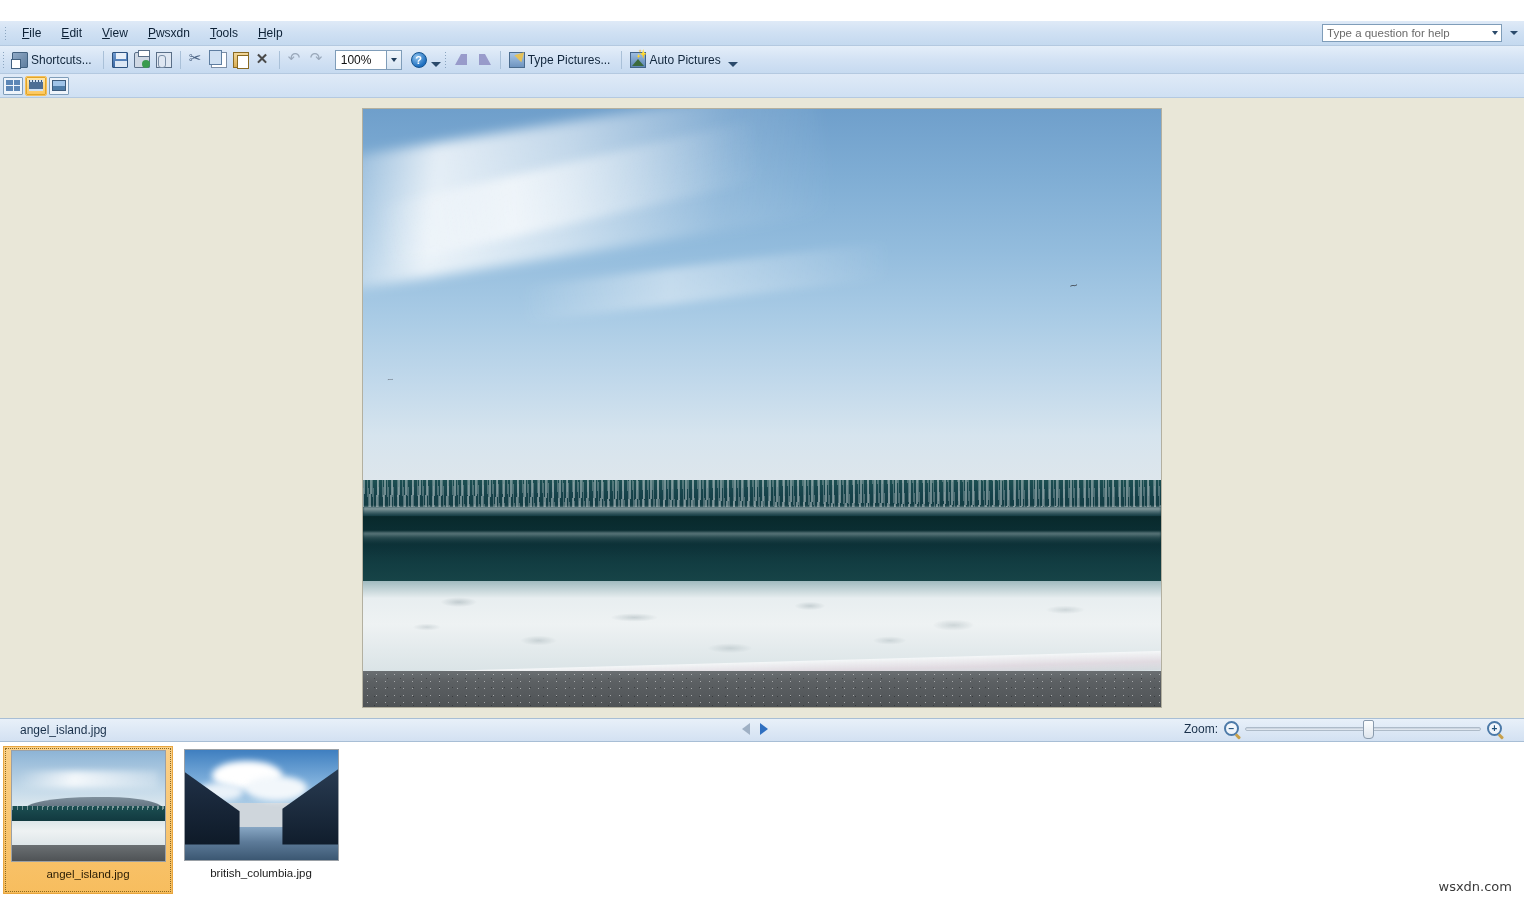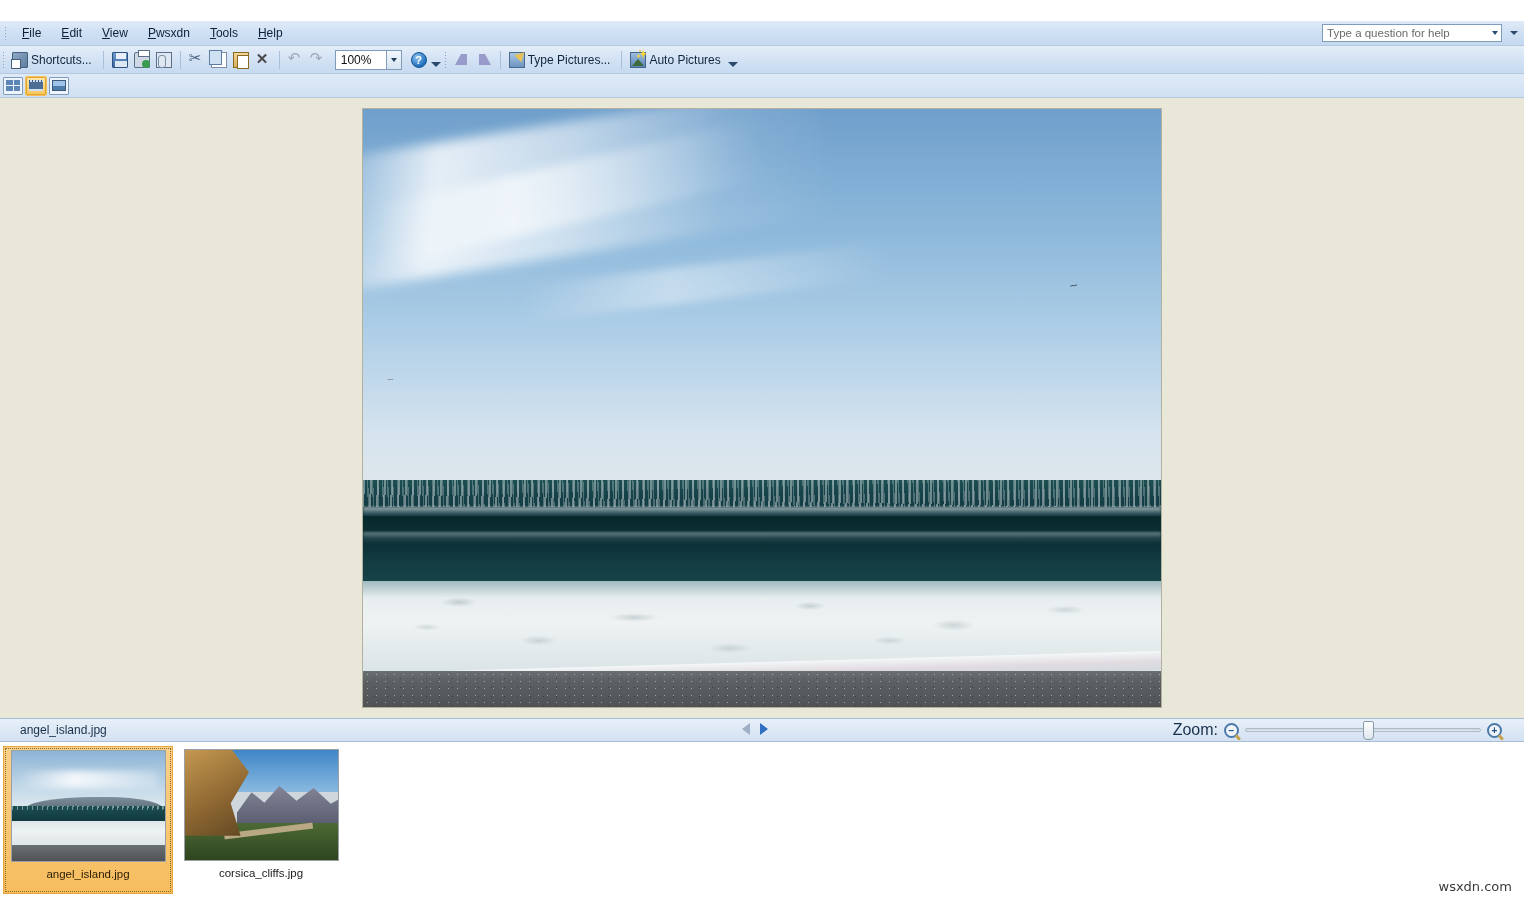--- a/index.html
+++ b/index.html
@@ -340,21 +340,21 @@
     position: absolute; left: 0; top: 718px; width: 1524px; height: 24px;
     background: linear-gradient(to bottom,#e8f0f9,#d3e1f2);
     border-top: 1px solid #a8bed5; border-bottom: 1px solid #a8bed5;
     display: flex; align-items: center;
   }
   .status-filename { margin-left: 20px; font-size: 12px; color: #19304a; }
   .nav-arrows { position:absolute; left:742px; top:4px; display:flex; gap:10px; align-items:center; }
   .nav-prev { width:0;height:0; border-top:6px solid transparent; border-bottom:6px solid transparent; border-right:8px solid #9fb0c4; }
   .nav-next { width:0;height:0; border-top:6px solid transparent; border-bottom:6px solid transparent; border-left:8px solid #2f6fc0; }
   .zoom-area { position:absolute; right: 22px; top:2px; display:flex; align-items:center; gap:6px; }
-  .zoom-label { font-size:16px; color:#19304a; }
+  .zoom-label { font-size:12px; color:#19304a; }
   .mag {
     width:15px; height:15px; border:2px solid #4c7aa8; border-radius:50%; position:relative;
     background: rgba(255,255,255,.55);
     display:flex; align-items:center; justify-content:center;
     font-size:10px; font-weight:bold; color:#1d4f7a;
   }
   .mag:after { content:""; position:absolute; right:-4px; bottom:-3px; width:6px; height:2.5px;
     background:#c8a04a; transform: rotate(45deg); border-radius:1px; }
   .slider-track {
     width: 236px; height: 4px; background: linear-gradient(to bottom,#c3cedb,#e9eef4);
@@ -664,31 +664,33 @@
           <span class="cl"></span>
           <span class="hd"></span>
         <span class="oc"></span>
           <span class="sp"></span>
           <span class="sf"></span>
           <span class="bh"></span>
       </div>
       <div class="thumb-label">angel_island.jpg</div>
     </div>
 
-
-
     <div class="thumb-cell">
-      <div class="thumb-img t-cliffs">
+      <div class="thumb-img t-bc">
         <span class="sk"></span>
-          <span class="mt"></span>
-          <span class="veg"></span>
-        <span class="road"></span>
-          <span class="rock"></span>
-      </div>
-      <div class="thumb-label">corsica_cliffs.jpg</div>
-    </div>
+          <span class="c1"></span>
+          <span class="c2"></span>
+          <span class="c3"></span>
+        <span class="wt2"></span>
+          <span class="ml"></span>
+          <span class="mr"></span>
+      </div>
+      <div class="thumb-label">british_columbia.jpg</div>
+    </div>
+
+
 
 
 
     <div class="watermark">wsxdn.com</div>
   </div>
 
 </div>
 
 </body></html>

